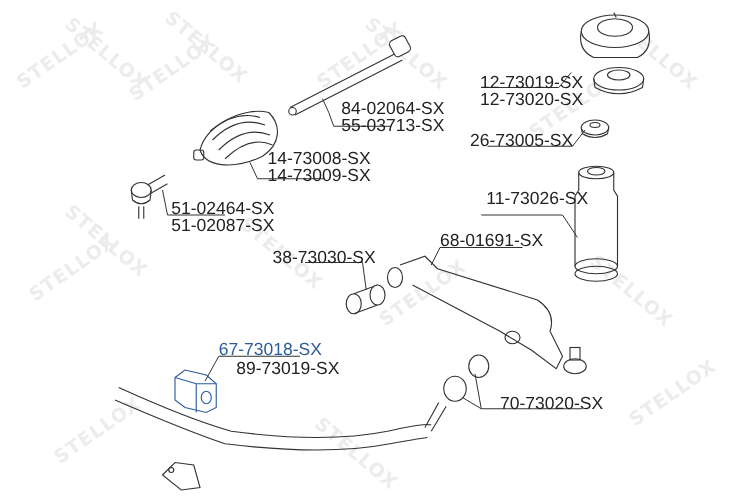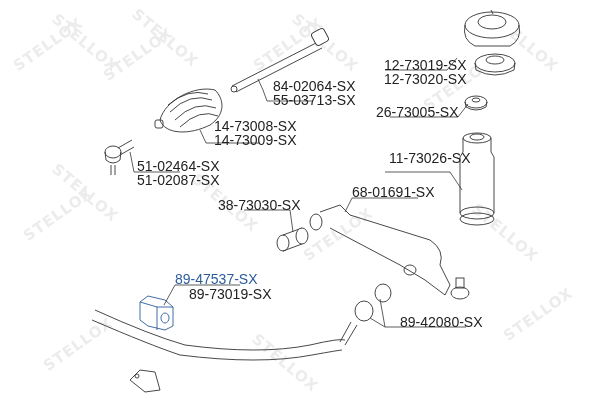--- a/index.html
+++ b/index.html
@@ -133,17 +133,17 @@
   <div class="lbl" style="left:376px;top:106px">26-73005-SX</div>
   <div class="lbl" style="left:273px;top:80px">84-02064-SX</div>
   <div class="lbl" style="left:273px;top:94px">55-03713-SX</div>
   <div class="lbl" style="left:214px;top:120px">14-73008-SX</div>
   <div class="lbl" style="left:214px;top:134px">14-73009-SX</div>
   <div class="lbl" style="left:137px;top:160px">51-02464-SX</div>
   <div class="lbl" style="left:137px;top:174px">51-02087-SX</div>
   <div class="lbl" style="left:389px;top:152px">11-73026-SX</div>
   <div class="lbl" style="left:352px;top:186px">68-01691-SX</div>
   <div class="lbl" style="left:218px;top:199px">38-73030-SX</div>
-  <div class="lbl blue" style="left:175px;top:273px">89-47537-SX</div>
+  <div class="lbl blue" style="left:175px;top:273px">67-73018-SX</div>
   <div class="lbl" style="left:189px;top:288px">89-73019-SX</div>
-  <div class="lbl" style="left:400px;top:316px">89-42080-SX</div>
+  <div class="lbl" style="left:400px;top:316px">70-73020-SX</div>
 
 </div>
 
 </body></html>

